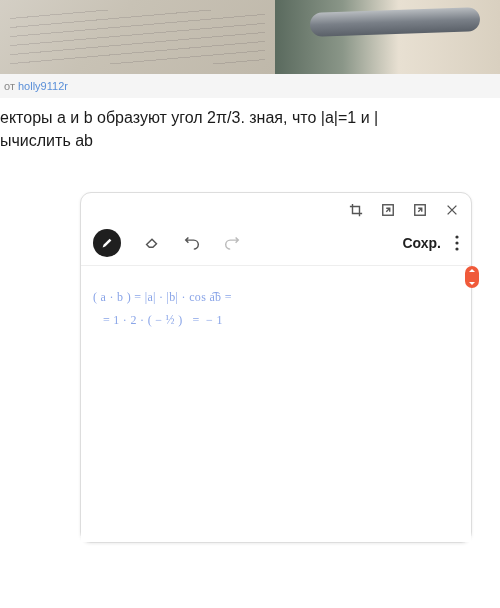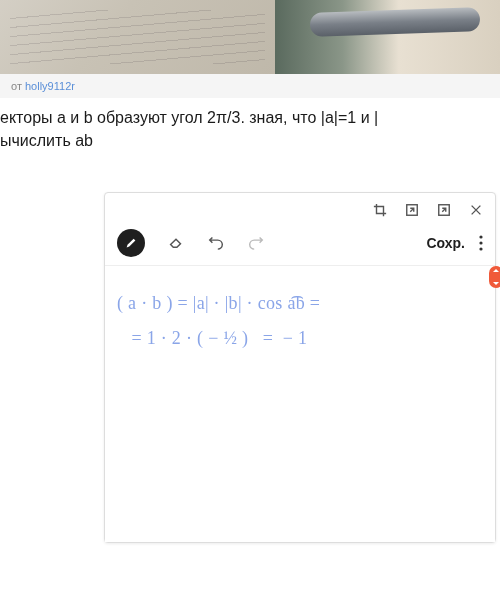--- a/index.html
+++ b/index.html
@@ -41,37 +41,37 @@
       top: 10px; right: 20px;
       width: 170px; height: 24px;
       background: linear-gradient(180deg, #b8bcc0 0%, #7a8088 50%, #5a6068 100%);
       border-radius: 12px;
       transform: rotate(-2deg);
     }
     .byline {
       background: #f5f5f5;
       color: #888;
       font-size: 11px;
-      padding: 6px 11px;
+      padding: 6px 4px;
     }
     .byline a { color: #5a8fd8; text-decoration: none; }
     .question {
       padding: 8px 5px 8px 0;
       font-size: 16px;
       line-height: 1.45;
       color: #1a1a1a;
     }
     .answer-area {
       padding: 32px 4px 0 4px;
     }
     .editor-card {
       width: 392px;
-      margin-left: 100px;
+      margin-left: 76px;
       border: 1px solid #ddd;
-      border-radius: 4px;
+      border-radius: 11px;
       background: #fff;
       box-shadow: 0 1px 3px rgba(0,0,0,0.08);
       position: relative;
     }
     .editor-topbar {
       display: flex;
       justify-content: flex-end;
       gap: 18px;
       padding: 10px 12px 6px;
     }
@@ -99,21 +99,21 @@
     }
     .canvas {
       height: 276px;
       background: #fff;
       position: relative;
     }
     .handwriting {
       position: absolute;
       left: 12px; top: 20px;
       font-family: 'Segoe Script', 'Comic Sans MS', cursive;
-      font-size: 18px;
+      font-size: 12px;
       color: #8aa5e8;
       line-height: 1.9;
       white-space: pre;
       letter-spacing: 0.3px;
     }
     .scroll-indicator {
       position: absolute;
       right: -8px; top: 0;
       width: 14px; height: 22px;
       border-radius: 7px;

